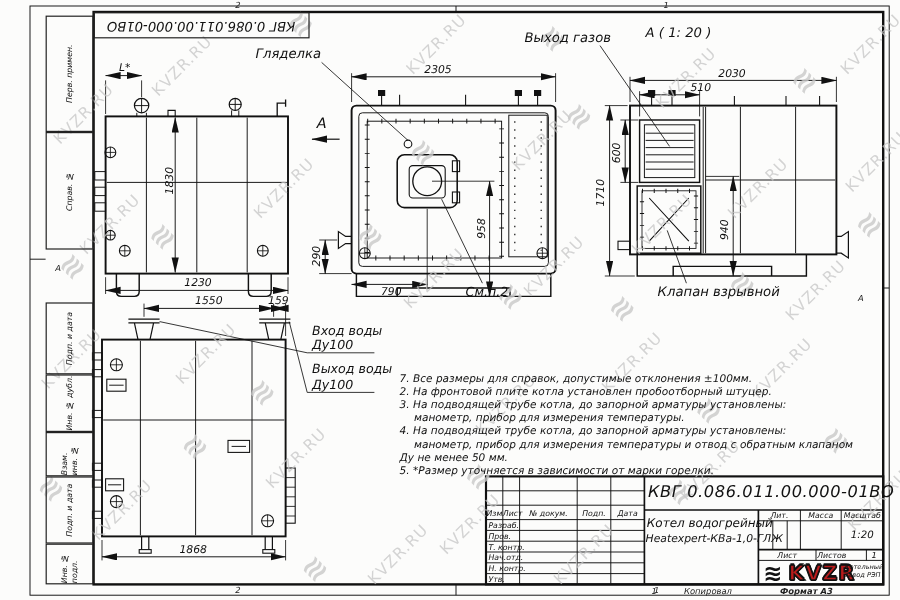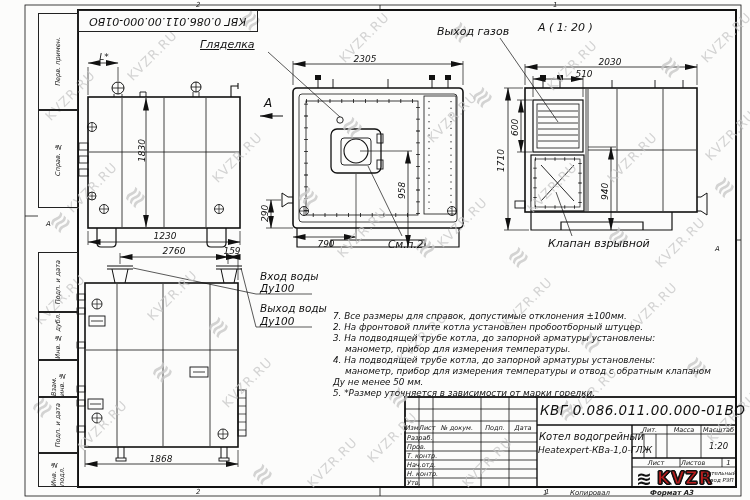--- a/index.html
+++ b/index.html
@@ -266,37 +266,37 @@
   <span class="zone" style="left:46px;top:220px;">А</span>
   <span class="zone" style="left:715px;top:245px;">А</span>
   <span class="zone" style="left:570px;top:489px;">Копировал</span>
   <span class="zone" style="left:650px;top:489px;font-weight:bold;">Формат А3</span>
 
   <span class="dim" style="left:92px;top:52px;width:24px;">L*</span>
   <span class="vdim" style="left:137px;top:162px;">1830</span>
   <span class="dim" style="left:130px;top:231px;width:70px;">1230</span>
   <span class="lbl" style="left:264px;top:96px;font-size:12px;">А</span>
 
-  <span class="lbl" style="left:200px;top:38px;text-decoration:underline;">Гляделка</span>
+  <span class="lbl" style="left:213px;top:38px;">Гляделка</span>
   <span class="dim" style="left:330px;top:54px;width:70px;font-style:italic;">2305</span>
   <span class="vdim" style="left:260px;top:222px;">290</span>
   <span class="dim" style="left:303px;top:239px;width:46px;">790</span>
   <span class="vdim" style="left:397px;top:199px;">958</span>
   <span class="lbl" style="left:388px;top:238px;font-size:10.5px;">См.п.2</span>
 
   <span class="lbl" style="left:538px;top:21px;">А ( 1: 20 )</span>
   <span class="lbl" style="left:437px;top:25px;">Выход газов</span>
   <span class="dim" style="left:575px;top:57px;width:70px;">2030</span>
   <span class="dim" style="left:556px;top:69px;width:56px;">510</span>
   <span class="vdim" style="left:510px;top:136px;">600</span>
   <span class="vdim" style="left:496px;top:172px;">1710</span>
   <span class="vdim" style="left:600px;top:200px;">940</span>
   <span class="lbl" style="left:548px;top:237px;">Клапан взрывной</span>
 
-  <span class="dim" style="left:139px;top:246px;width:70px;">2760</span>
+  <span class="dim" style="left:139px;top:246px;width:70px;">1550</span>
   <span class="dim" style="left:218px;top:246px;width:28px;">159</span>
   <span class="dim" style="left:126px;top:454px;width:70px;">1868</span>
   <span class="lbl" style="left:260px;top:270px;font-size:10.5px;">Вход воды</span>
   <span class="lbl" style="left:260px;top:282px;font-size:10.5px;">Ду100</span>
   <span class="lbl" style="left:260px;top:302px;font-size:10.5px;">Выход воды</span>
   <span class="lbl" style="left:260px;top:315px;font-size:10.5px;">Ду100</span>
 
   <div id="notes">
         <span class="note" style="left: 333px; top: 311px;">7. Все размеры для справок, допустимые отклонения ±100мм.</span>
         <span class="note" style="left: 333px; top: 322px;">2. На фронтовой плите котла установлен пробоотборный штуцер.</span>

